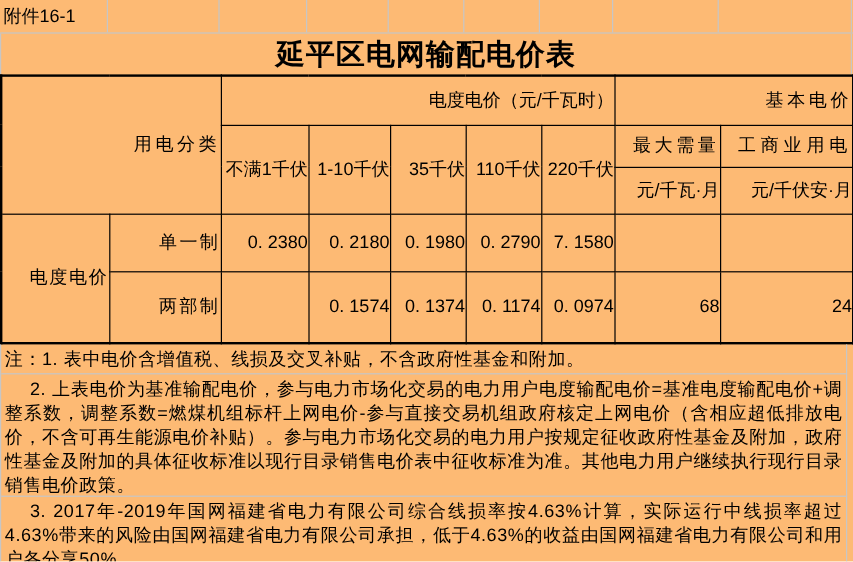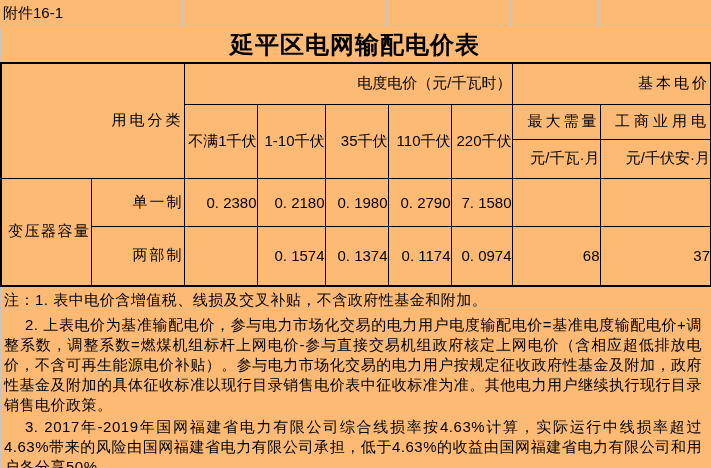--- a/index.html
+++ b/index.html
@@ -113,39 +113,39 @@
       <td rowspan="2">110千伏</td>
       <td rowspan="2">220千伏</td>
       <td class="sp3">最大需量</td>
       <td class="sp4">工商业用电</td>
     </tr>
     <tr class="r-c">
       <td>元/千瓦·月</td>
       <td>元/千伏安·月</td>
     </tr>
     <tr class="r-d">
-      <td rowspan="2" class="cat">变压器容量</td>
+      <td rowspan="2" class="cat">电度电价</td>
       <td class="sys">单一制</td>
       <td>0. 2380</td>
       <td>0. 2180</td>
       <td>0. 1980</td>
       <td>0. 2790</td>
       <td>7. 1580</td>
       <td></td>
       <td></td>
     </tr>
     <tr class="r-e">
       <td class="sys">两部制</td>
       <td></td>
       <td>0. 1574</td>
       <td>0. 1374</td>
       <td>0. 1174</td>
       <td>0. 0974</td>
       <td>68</td>
-      <td>37</td>
+      <td>24</td>
     </tr>
   </tbody>
     </table>
 
   <div class="notes">
     <p class="note-1">注：1. 表中电价含增值税、线损及交叉补贴，不含政府性基金和附加。</p>
     <p class="note-2">2. 上表电价为基准输配电价，参与电力市场化交易的电力用户电度输配电价=基准电度输配电价+调整系数，调整系数=燃煤机组标杆上网电价-参与直接交易机组政府核定上网电价（含相应超低排放电价，不含可再生能源电价补贴）。参与电力市场化交易的电力用户按规定征收政府性基金及附加，政府性基金及附加的具体征收标准以现行目录销售电价表中征收标准为准。其他电力用户继续执行现行目录销售电价政策。</p>
     <p class="note-3">3. 2017年-2019年国网福建省电力有限公司综合线损率按4.63%计算，实际运行中线损率超过4.63%带来的风险由国网福建省电力有限公司承担，低于4.63%的收益由国网福建省电力有限公司和用户各分享50%。</p>
   </div>
 

